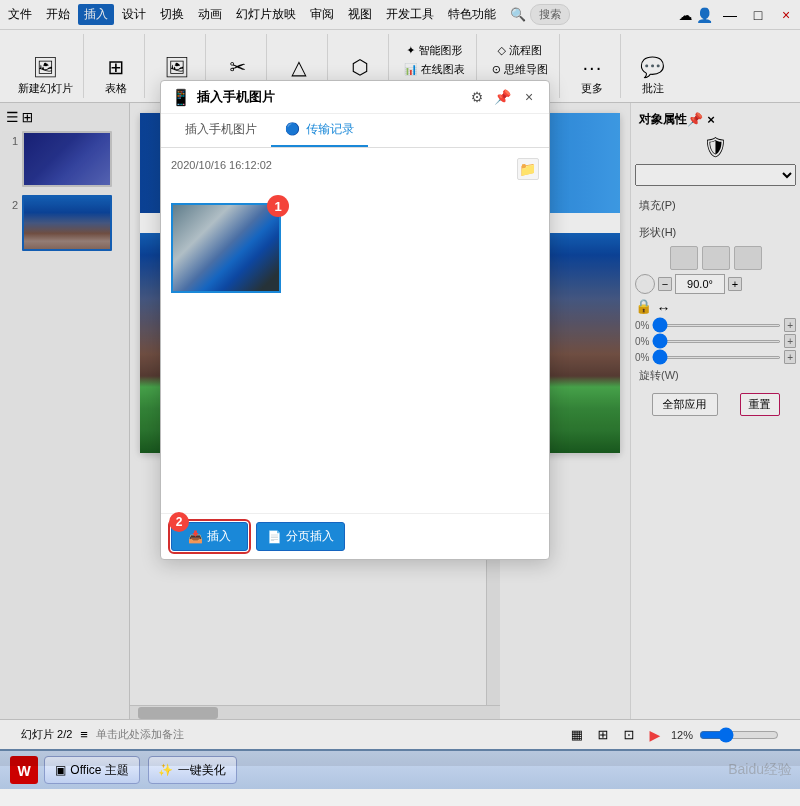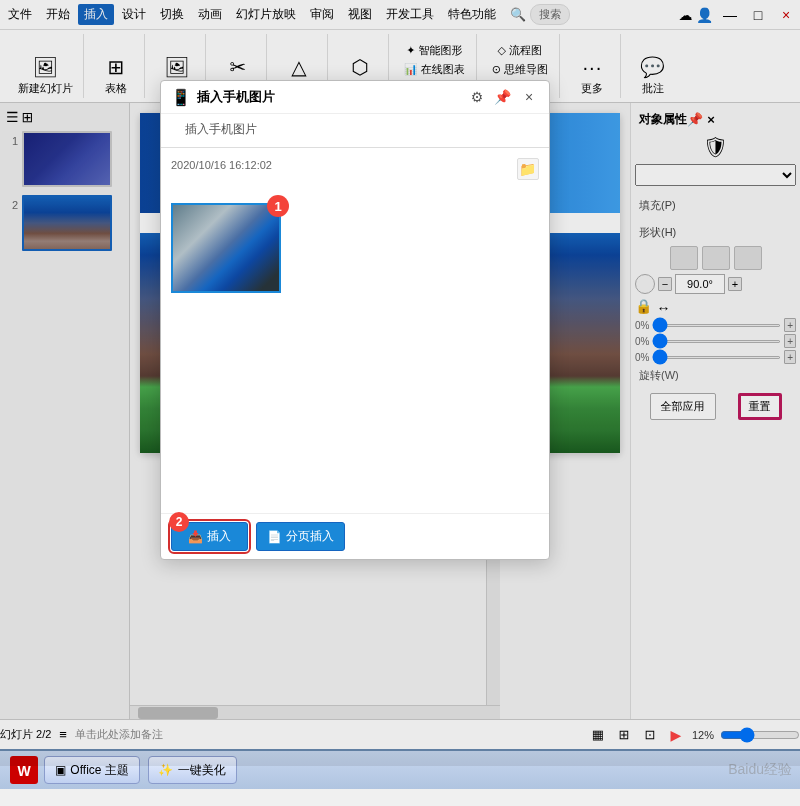--- a/index.html
+++ b/index.html
@@ -251,21 +251,21 @@
       font-size: 11px; color: #555; padding: 2px 4px;
     }
 
     
     .bottom-bar {
       height: 30px;
       background: #fff;
       border-top: 1px solid #ccc;
       display: flex;
       align-items: center;
-      padding: 0 0;
+      padding: 0 21px;
       gap: 8px;
       font-size: 11px;
     }
     .bottom-right {
       margin-left: auto;
       display: flex;
       align-items: center;
       gap: 6px;
     }
     .view-btn {
@@ -489,21 +489,21 @@
       background: #fff;
       border: 1px solid #aaa;
       border-radius: 2px;
       padding: 3px 10px;
       cursor: pointer;
       font-size: 11px;
       margin: 4px 2px;
     }
     .reset-btn {
       background: #fff;
-      border: 3px solid #be185d;
+      border: 1px solid #be185d;
       border-radius: 2px;
       padding: 3px 8px;
       cursor: pointer;
       font-size: 11px;
       margin: 4px 2px;
     }
   </style>
 </head>
 <body>
 
@@ -721,20 +721,24 @@
   <div class="modal">
     <div class="modal-header">
       <span style="font-size:16px;">📱</span>
       <span class="modal-title">插入手机图片</span>
       <div class="modal-header-icon">⚙</div>
       <div class="modal-header-icon">📌</div>
       <div class="modal-header-icon">×</div>
     </div>
     <div class="modal-tabs">
       <div class="modal-tab">插入手机图片</div>
+      <div class="modal-tab active">
+        <span style="color:#1a88d8; margin-right:3px;">🔵</span>
+        <span>传输记录</span>
+      </div>
     </div>
     <div class="modal-body">
       <div class="modal-date-row">
         <span class="modal-date">2020/10/16 16:12:02</span>
         <button class="modal-folder-btn">📁</button>
       </div>
       <div class="modal-image-area">
         <div class="modal-img-container">
           <div class="modal-img-thumb">
             <div class="modal-img-inner"></div>

